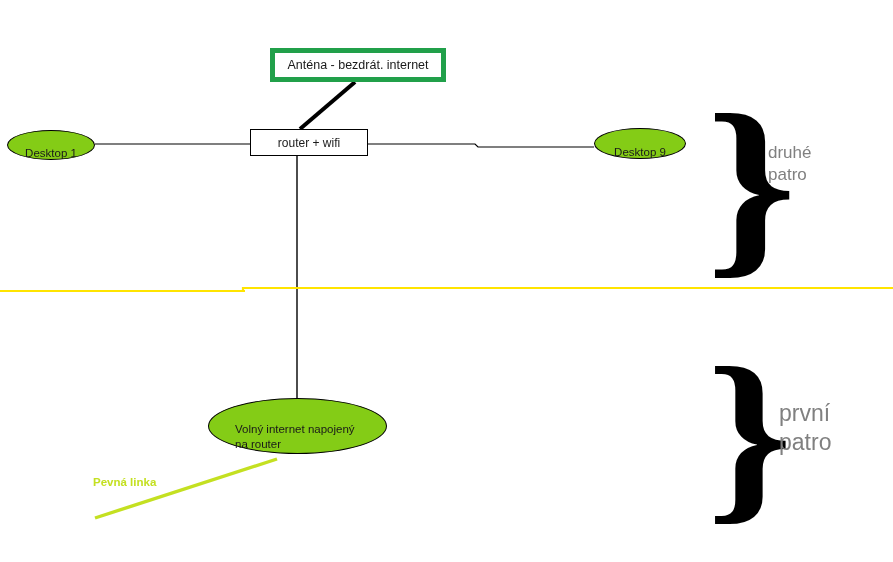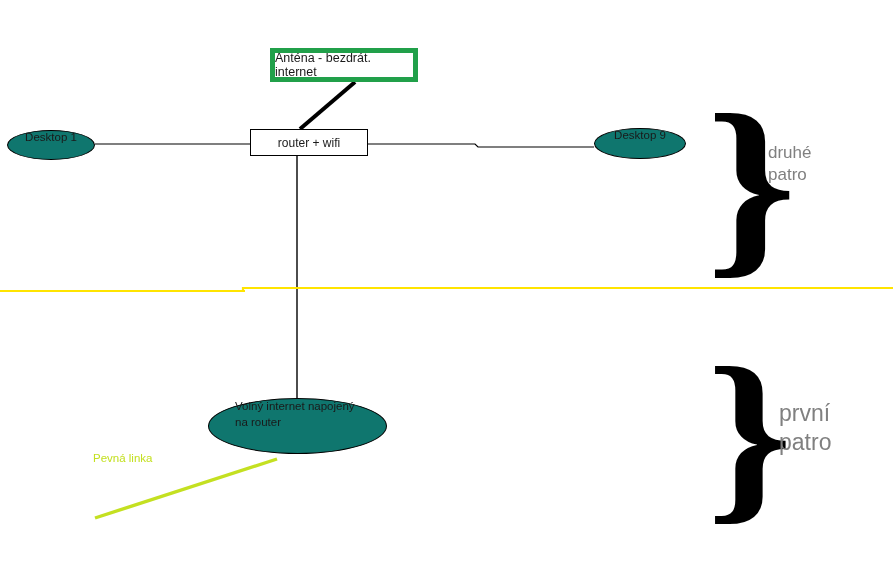--- a/index.html
+++ b/index.html
@@ -35,34 +35,34 @@
   #router-node {
     left: 250px;
     top: 129px;
     width: 118px;
     height: 27px;
     font-size: 12px;
   }
   #antenna-node {
     left: 270px;
     top: 48px;
-    width: 148px;
+    width: 176px;
     height: 34px;
     border: 5px solid #21a04a;
     font-size: 12.5px;
   }
   .ellipse-node {
     position: absolute;
     box-sizing: border-box;
     border: 1px solid #000000;
     border-radius: 50%;
-    background: #0f766e;
+    background: #84cc16;
     color: #1a1a1a;
     display: flex;
-    align-items: flex-start;
+    align-items: flex-end;
     justify-content: center;
   }
   #desktop1-node {
     left: 7px;
     top: 130px;
     width: 88px;
     height: 30px;
     font-size: 11.5px;
   }
   #desktop2-node {
@@ -116,23 +116,24 @@
     font-size: 17px;
   }
   #floor-bottom-label {
     left: 779px;
     top: 399px;
     font-size: 23px;
   }
   #pevna-linka-label {
     position: absolute;
     left: 93px;
-    top: 452px;
+    top: 476px;
     font-size: 11.5px;
     color: #c4e021;
+    font-weight: bold;
   }
 </style>
 </head>
 <body>
 
 <div id="canvas">
 
   <svg id="wires" viewBox="0 0 893 562" xmlns="http://www.w3.org/2000/svg">
 
     <line x1="95" y1="144" x2="250" y2="144" stroke="#000000" stroke-width="1.2"></line>

